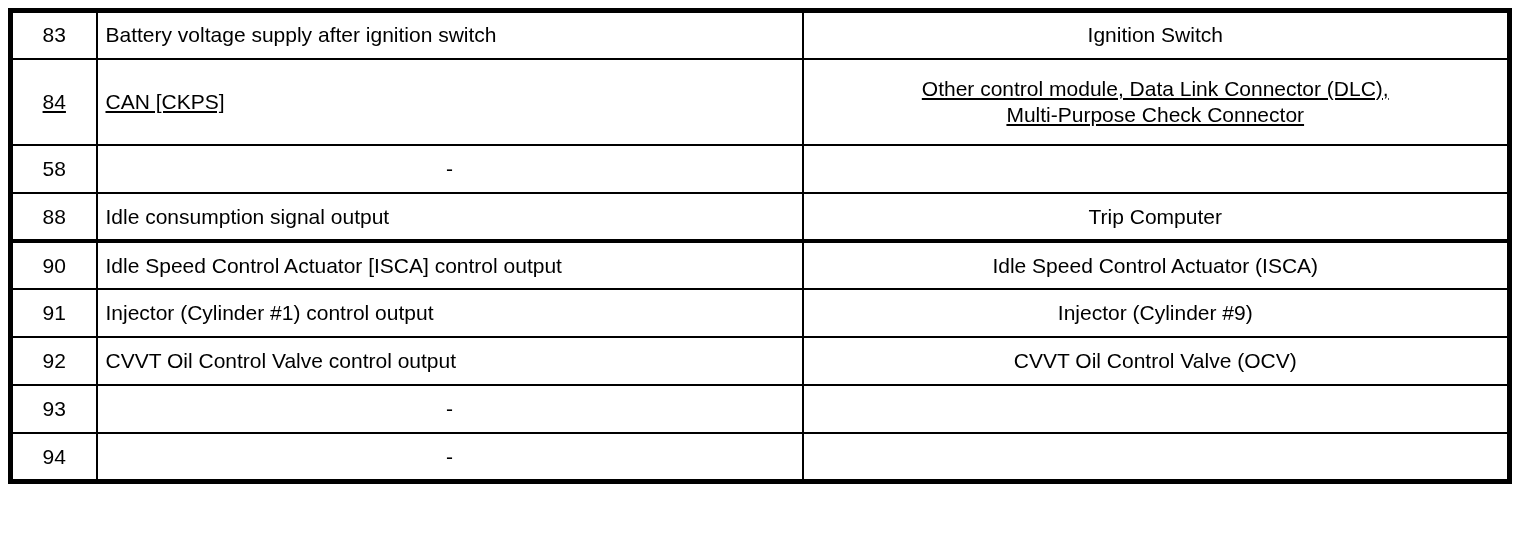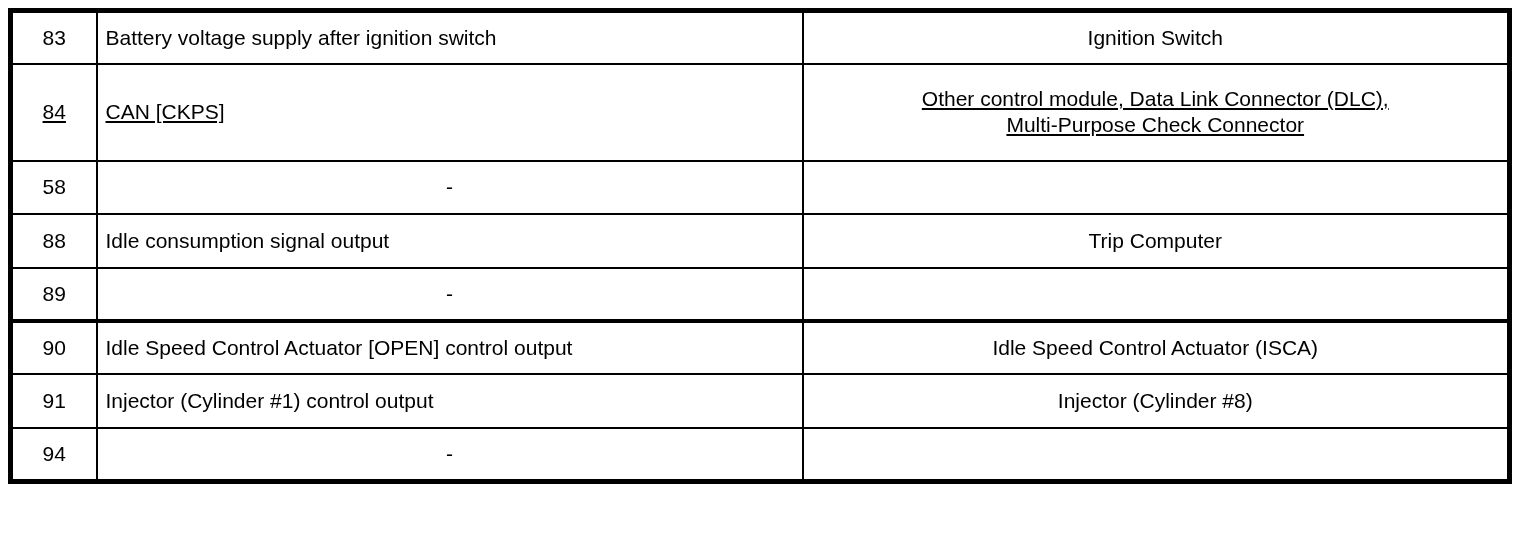--- a/index.html
+++ b/index.html
@@ -73,34 +73,39 @@
         <tr class="row">
           <td class="pin-cell">58</td>
           <td class="desc-cell center">-</td>
           <td class="conn-cell"></td>
         </tr>
         <tr class="row">
           <td class="pin-cell">88</td>
           <td class="desc-cell">Idle consumption signal output</td>
           <td class="conn-cell">Trip Computer</td>
         </tr>
-        <tr class="row">
-          <td class="pin-cell">89</td>
-          <td class="desc-cell center">-</td>
-          <td class="conn-cell"></td>
-        </tr>
         <tr class="row section-start">
           <td class="pin-cell">90</td>
-          <td class="desc-cell">Idle Speed Control Actuator [OPEN] control output</td>
+          <td class="desc-cell">Idle Speed Control Actuator [ISCA] control output</td>
           <td class="conn-cell">Idle Speed Control Actuator (ISCA)</td>
         </tr>
         <tr class="row">
           <td class="pin-cell">91</td>
           <td class="desc-cell">Injector (Cylinder #1) control output</td>
-          <td class="conn-cell">Injector (Cylinder #8)</td>
+          <td class="conn-cell">Injector (Cylinder #9)</td>
+        </tr>
+        <tr class="row">
+          <td class="pin-cell">92</td>
+          <td class="desc-cell">CVVT Oil Control Valve control output</td>
+          <td class="conn-cell">CVVT Oil Control Valve (OCV)</td>
+        </tr>
+        <tr class="row">
+          <td class="pin-cell">93</td>
+          <td class="desc-cell center">-</td>
+          <td class="conn-cell"></td>
         </tr>
         <tr class="row">
           <td class="pin-cell">94</td>
           <td class="desc-cell center">-</td>
           <td class="conn-cell"></td>
         </tr>
       </tbody>
   </table>
 </div>
 

